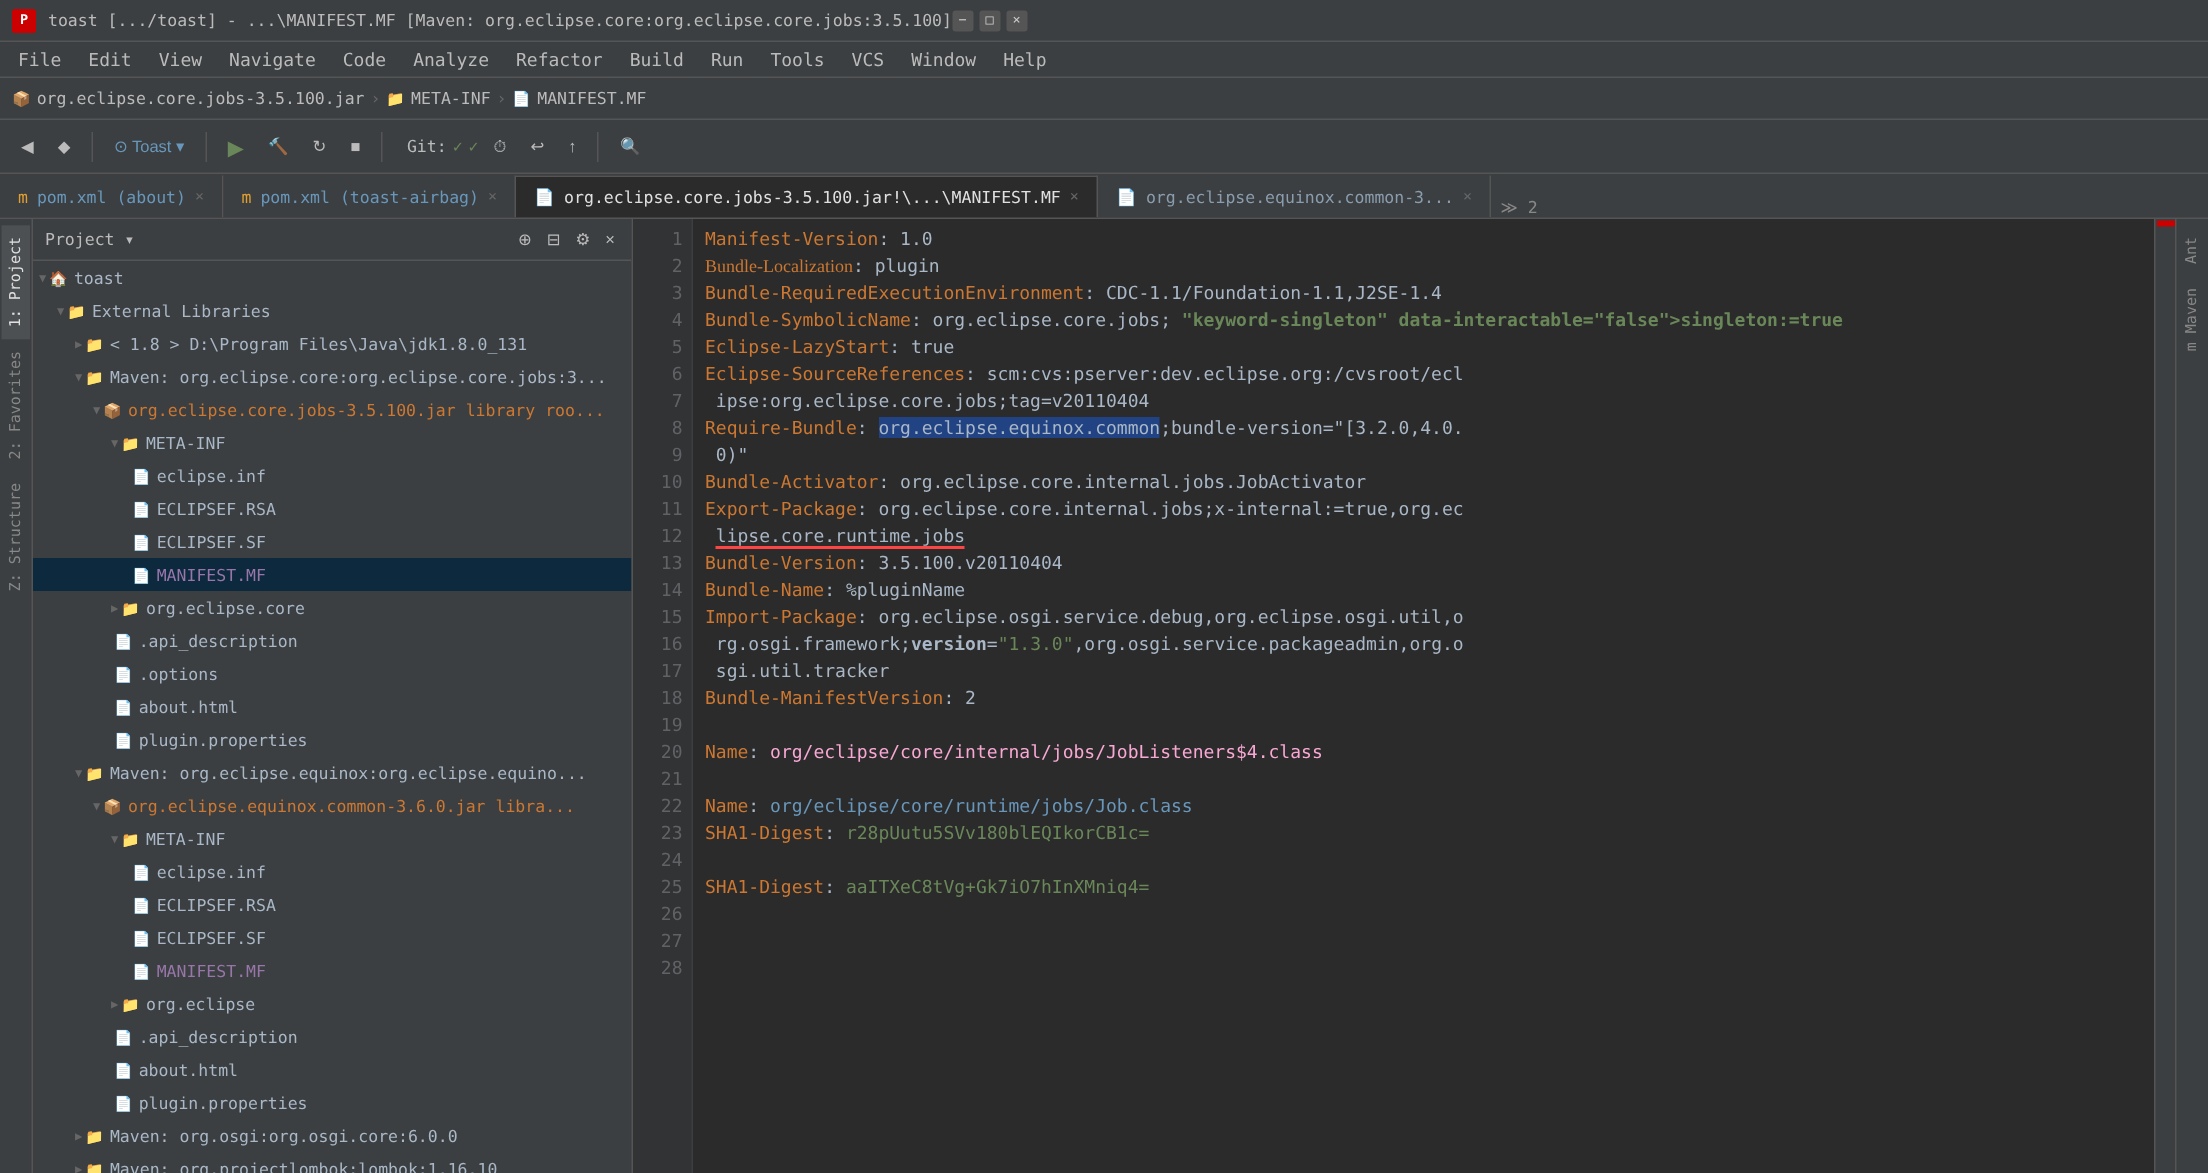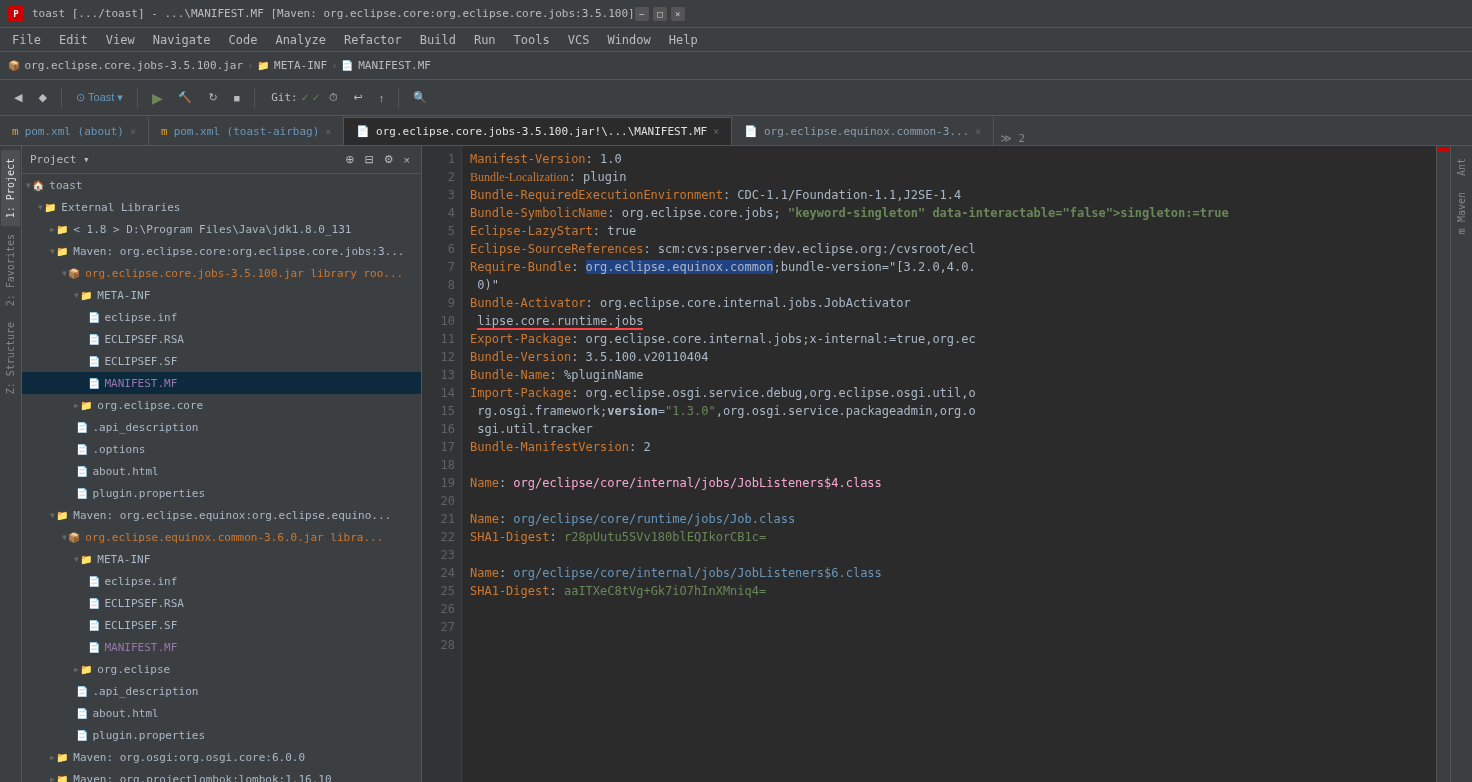--- a/index.html
+++ b/index.html
@@ -603,38 +603,38 @@
         <div>27</div>
         <div>28</div>
       </div>
     <div id="code-content">
         <div class="code-line"><span style="color:#cc7832;">Manifest-Version</span>: 1.0</div>
         <div class="code-line"><span style="color:#cc7832;font-family:Liberation Serif, serif;">Bundle-Localization</span>: plugin</div>
         <div class="code-line"><span style="color:#cc7832;">Bundle-RequiredExecutionEnvironment</span>: CDC-1.1/Foundation-1.1,J2SE-1.4</div>
         <div class="code-line"><span style="color:#cc7832;">Bundle-SymbolicName</span>: org.eclipse.core.jobs; <strong style="color:#6a8759;">"keyword-singleton" data-interactable=<span style="color:#6a8759;">"false"</span>&gt;singleton:=true</strong></div>
         <div class="code-line"><span style="color:#cc7832;">Eclipse-LazyStart</span>: true</div>
         <div class="code-line"><span style="color:#cc7832;">Eclipse-SourceReferences</span>: scm:cvs:pserver:dev.eclipse.org:/cvsroot/ecl</div>
+        <div class="code-line"> ipse:org.eclipse.core.jobs;tag=v20110404</div>
         <div class="code-line"><span style="color:#cc7832;">Require-Bundle</span>: <span style="background:#214283;">org.eclipse.equinox.common</span>;bundle-version="[3.2.0,4.0.</div>
         <div class="code-line"> 0)"</div>
         <div class="code-line"><span style="color:#cc7832;">Bundle-Activator</span>: org.eclipse.core.internal.jobs.JobActivator</div>
+        <div class="code-line"><span style="color:#cc7832;">Export-Package</span>: org.eclipse.core.internal.jobs;x-internal:=true,org.ec</div>
         <div class="code-line">&nbsp;<span style="border-bottom:2px solid #ff4444;">lipse.core.runtime.jobs</span></div>
-        <div class="code-line"><span style="color:#cc7832;">Export-Package</span>: org.eclipse.core.internal.jobs;x-internal:=true,org.ec</div>
         <div class="code-line"><span style="color:#cc7832;">Bundle-Version</span>: 3.5.100.v20110404</div>
         <div class="code-line"><span style="color:#cc7832;">Bundle-Name</span>: %pluginName</div>
         <div class="code-line"><span style="color:#cc7832;">Import-Package</span>: org.eclipse.osgi.service.debug,org.eclipse.osgi.util,o</div>
         <div class="code-line"> rg.osgi.framework;<strong>version</strong>=<span style="color:#6a8759;">"1.3.0"</span>,org.osgi.service.packageadmin,org.o</div>
         <div class="code-line"> sgi.util.tracker</div>
         <div class="code-line"><span style="color:#cc7832;">Bundle-ManifestVersion</span>: 2</div>
         <div class="code-line">&nbsp;</div>
         <div class="code-line"><span style="color:#cc7832;">Name</span>: <span style="color:#f9a8d4;">org/eclipse/core/internal/jobs/JobListeners$4.class</span></div>
         <div class="code-line">&nbsp;</div>
         <div class="code-line"><span style="color:#cc7832;">Name</span>: <span style="color:#6897bb;">org/eclipse/core/runtime/jobs/Job.class</span></div>
         <div class="code-line"><span style="color:#cc7832;">SHA1-Digest</span>: <span style="color:#6a8759;">r28pUutu5SVv180blEQIkorCB1c=</span></div>
         <div class="code-line">&nbsp;</div>
-        <div class="code-line"><span style="color:#cc7832;">Name</span>: <span style="color:#6897bb;">org/eclipse/core/internal/jobs/JobListeners$6.class</span></div>
         <div class="code-line"><span style="color:#cc7832;">SHA1-Digest</span>: <span style="color:#6a8759;">aaITXeC8tVg+Gk7iO7hInXMniq4=</span></div>
       </div>
     <div id="right-gutter">
       <div class="gutter-err"></div>
     </div>
   </div>
 
   <div id="side-tabs-right">
     <div class="side-tab-right">Ant</div>
     <div class="side-tab-right">m Maven</div>

